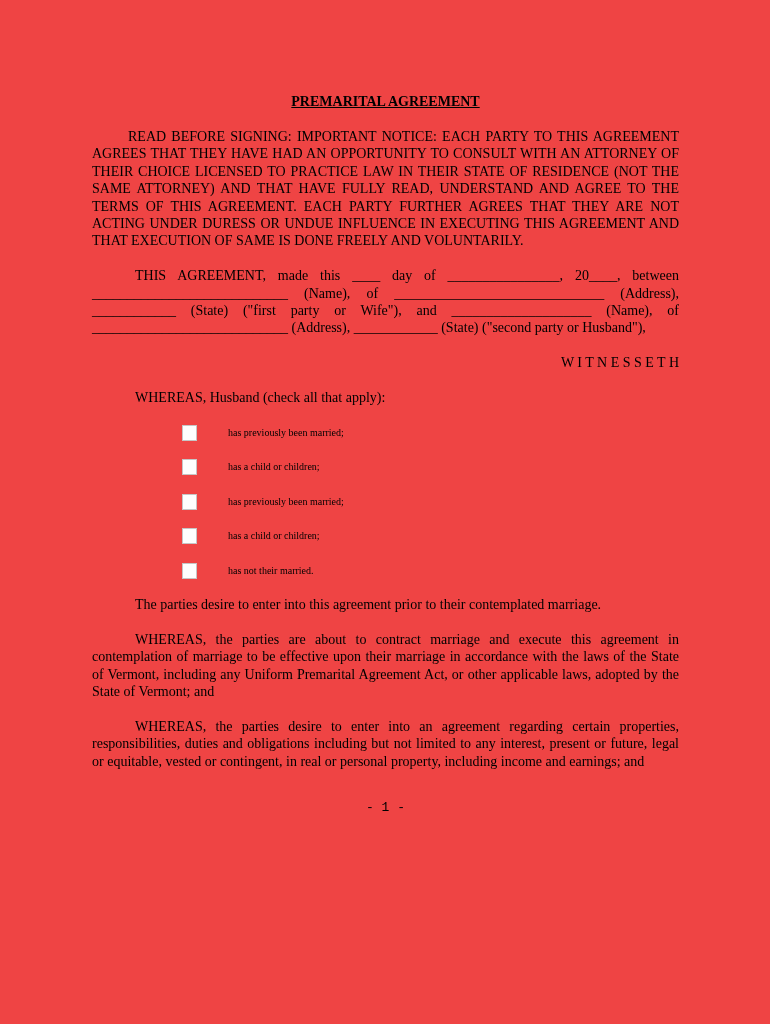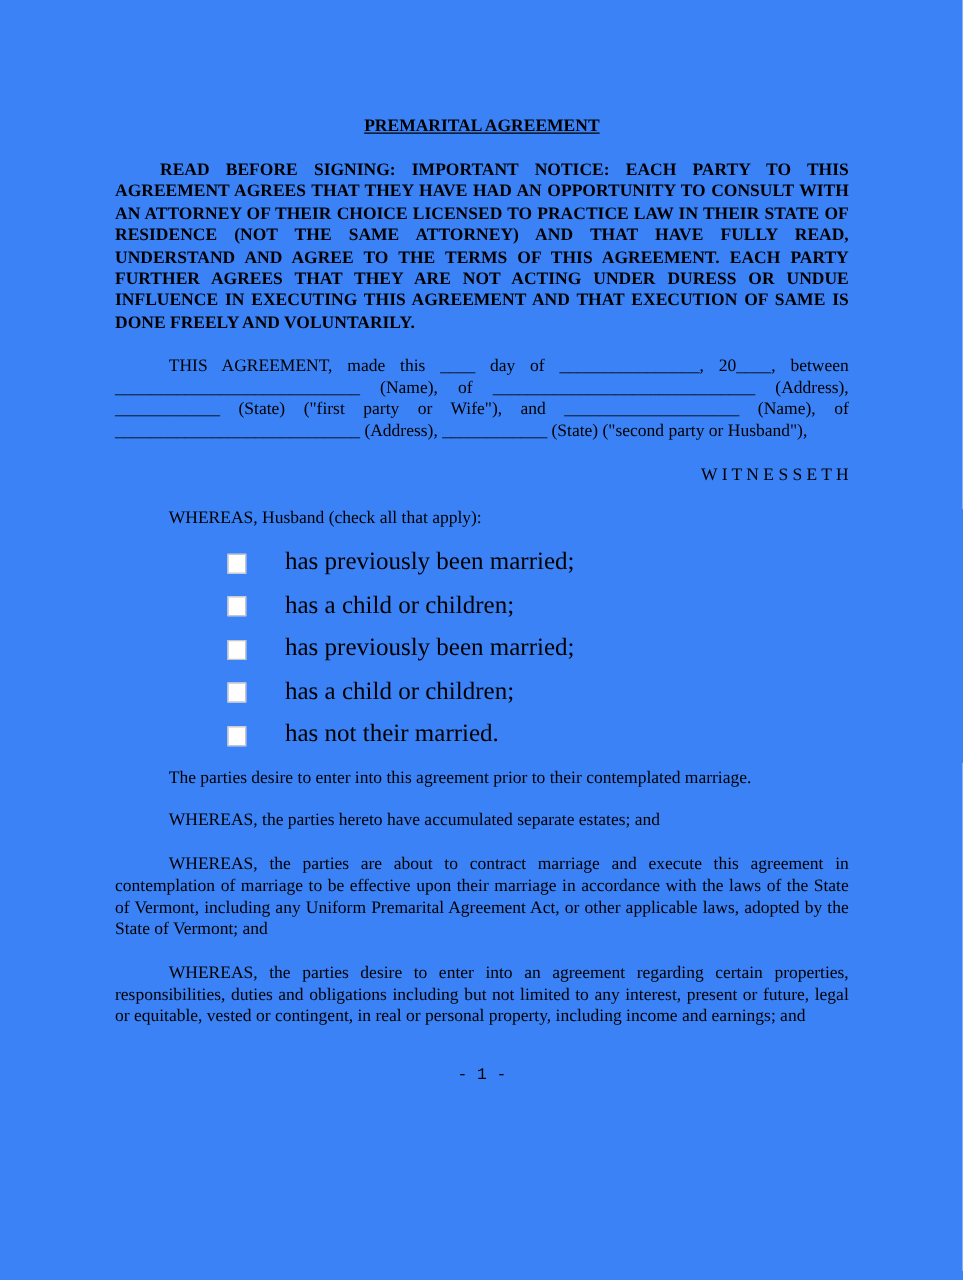--- a/index.html
+++ b/index.html
@@ -12,50 +12,50 @@
     height: 1024px;
     overflow: hidden;
     font-family: "Liberation Serif", serif;
     color: #000000;
   }
   .page {
     box-sizing: border-box;
     width: 770px;
     height: 1024px;
     padding: 93px 91px 0 92px;
-    background: #3b82f6;
+    background: #ef4444;
   }
   .title {
     font-size: 14px;
     line-height: 17.4px;
     font-weight: bold;
     text-decoration: underline;
     text-align: center;
     margin: 0 0 17.5px 0;
   }
   p.para {
     font-size: 14px;
     line-height: 17.4px;
     text-align: justify;
     text-indent: 43px;
     margin: 0 0 17.4px 0;
   }
   p.notice {
-    font-weight: bold;
+    font-weight: normal;
     text-indent: 36px;
   }
   p.witnesseth {
     text-align: right;
     text-indent: 0;
   }
   .cb-row {
     display: flex;
-    align-items: flex-end;
+    align-items: center;
     padding-left: 90px;
-    font-size: 20px;
+    font-size: 10px;
     line-height: 17.4px;
     margin: 0 0 17.1px 0;
   }
   .checkbox {
     flex: 0 0 auto;
     width: 13px;
     height: 14px;
     border: 1px solid #c6c6c6;
     background: #fefefe;
     display: inline-block;
@@ -103,21 +103,20 @@
     <span class="checkbox"></span>
     <span class="cb-label">has a child or children;</span>
   </div>
   <div class="cb-row">
     <span class="checkbox"></span>
     <span class="cb-label">has not their married.</span>
   </div>
 
   <p class="para">The parties desire to enter into this agreement prior to their contemplated marriage.</p>
 
-  <p class="para">WHEREAS, the parties hereto have accumulated separate estates; and</p>
 
   <p class="para">WHEREAS, the parties are about to contract marriage and execute this agreement in contemplation of marriage to be effective upon their marriage in accordance with the laws of the State of Vermont, including any Uniform Premarital Agreement Act, or other applicable laws, adopted by the State of Vermont; and</p>
 
   <p class="para">WHEREAS, the parties desire to enter into an agreement regarding certain properties, responsibilities, duties and obligations including but not limited to any interest, present or future, legal or equitable, vested or contingent, in real or personal property, including income and earnings; and</p>
 
   <div class="footer">- 1 -</div>
 
 </div>
 
 </body></html>

